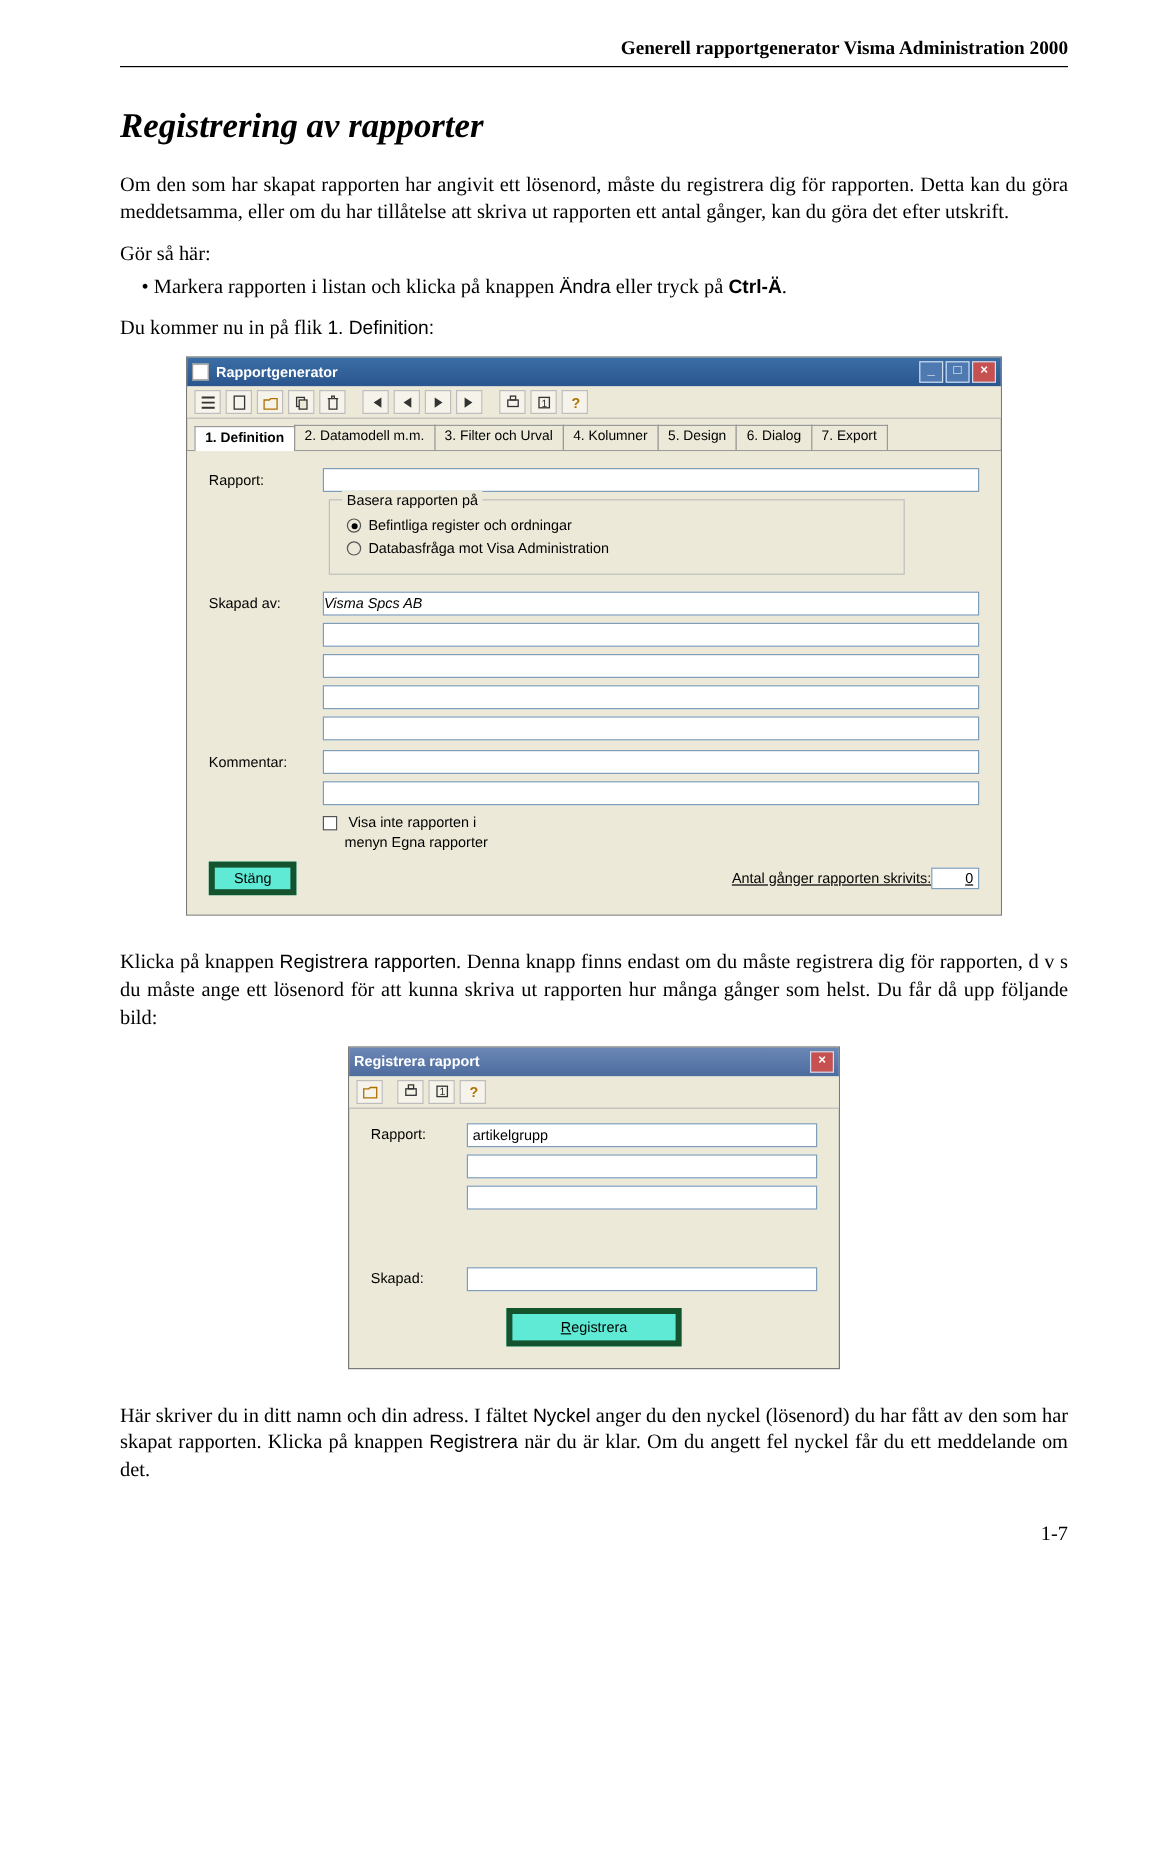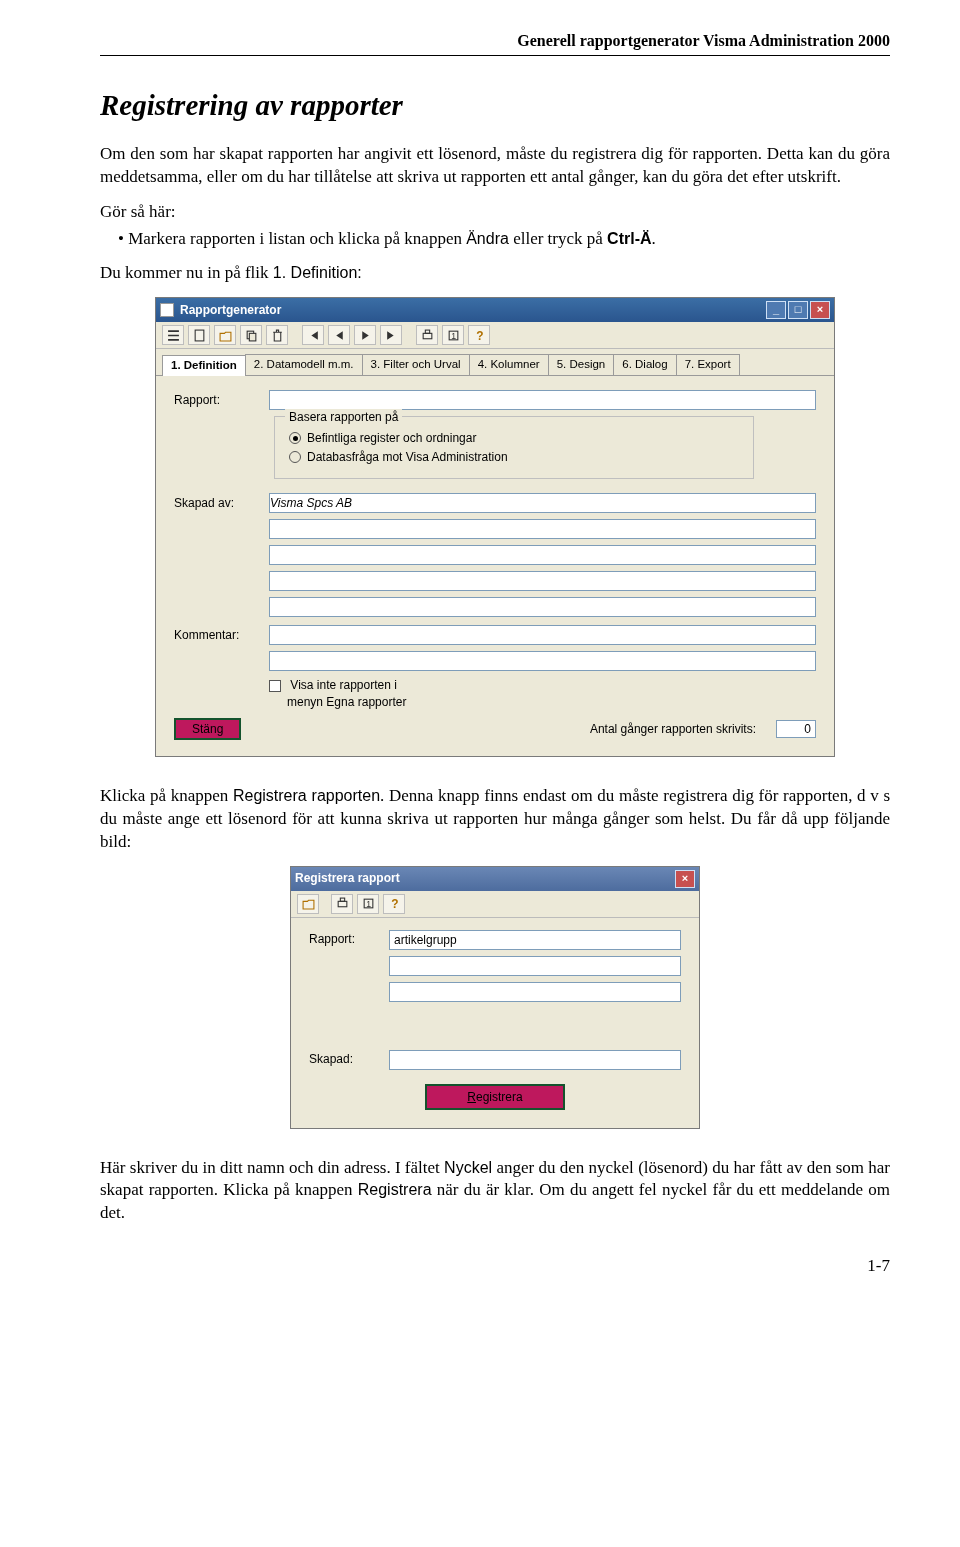--- a/index.html
+++ b/index.html
@@ -118,21 +118,21 @@
     background:#ece9d8; padding:0 4px; font-size:12px;
   }
   .radio { display:flex; align-items:center; gap:6px; margin: 3px 0;}
   .radio .dot { width:12px;height:12px;border:1px solid #555;border-radius:50%;display:flex;align-items:center;justify-content:center;}
   .radio .dot.sel::after{content:"";width:5px;height:5px;background:#000;border-radius:50%;}
 
   .cb { width:12px;height:12px;border:1px solid #555;background:#fff;display:inline-block;margin-right:6px;vertical-align:middle;}
 
   .lastrow { display:flex; align-items:center; justify-content:space-between; margin-top: 8px;}
   .btn {
-    border:2px solid #14532d; background:#be185d;
+    border:5px solid #14532d; background:#5eead4;
     padding: 2px 16px; font-size:12px;
   }
   .btnwide { padding: 4px 40px; display:block; margin: 14px auto 0 auto;}
   .gap { height: 42px; }
   .fieldarea { width: 540px; }
 
   
   .panel2 { padding: 12px 18px 18px 18px; }
   .panel2 .lbl { width: 80px; }
   .panel2 .fieldarea { width: 290px; }
@@ -296,21 +296,21 @@
       <div class="lbl"></div>
       <div>
         <span class="cb"></span>
         <span>Visa inte rapporten i</span><br>
         <span style="margin-left:18px;">menyn Egna rapporter</span>
       </div>
     </div>
 
     <div class="lastrow">
       <button class="btn">Stäng</button>
-      <div style="display:flex;align-items:center;gap:20px;">
+      <div style="display:flex;align-items:center;gap:0;text-decoration:underline;">
         <span>Antal gånger rapporten skrivits:</span>
         <div class="fldshort">0</div>
       </div>
     </div>
   </div>
 </div>
 
 <p>
   <span>Klicka på knappen </span><span class="sans">Registrera rapporten</span><span>. Denna knapp finns endast om du måste registrera dig för rapporten, d v s du måste ange ett lösenord för att kunna skriva ut rapporten hur många gånger som helst. Du får då upp följande bild:</span>
 </p>

